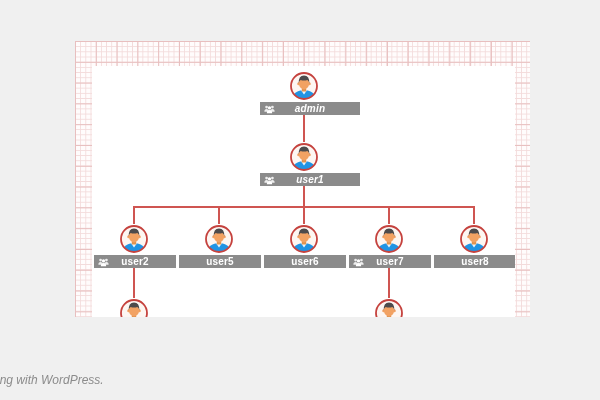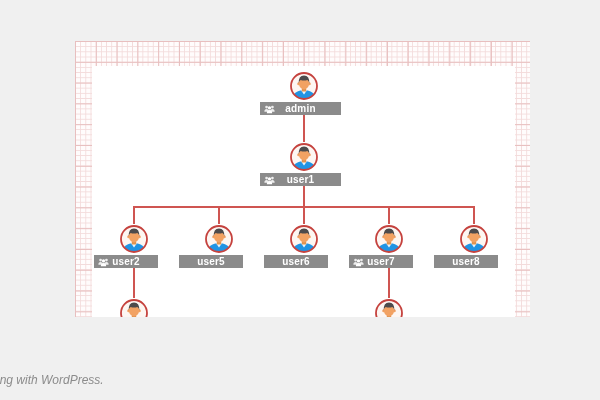--- a/index.html
+++ b/index.html
@@ -27,22 +27,22 @@
   .vline { position:absolute; width:2px; background:var(--line,#cf5551); }
   .hline { position:absolute; height:2px; background:var(--line,#cf5551); }
   
   .node { position:absolute; width:0; }
   .avatar { position:absolute; left:-15px; top:0; width:30px; height:30px; display:block; }
   .avatar svg { display:block; }
   .bar {
     position:absolute; top:31px; height:13px; display:block;
     background: var(--bar,#8b8b8b);
   }
-  .node.parent .bar { left:-44px; width:81px; }
-  .node.child  .bar { left:-40px; width:64px; }
+  .node.parent .bar { left:-44px; width:100px;font-style:italic; }
+  .node.child  .bar { left:-40px; width:82px; }
   .lbl {
     display:block; text-align:center; font-weight:bold; font-size:10px;
     line-height:13px; color:var(--bar-text,#ffffff);
     letter-spacing:.2px;
   }
   .gicon { position:absolute; left:4px; top:2px; width:11px; height:10px; }
   .gicon svg { display:block; }
   
   .footer {
     position:absolute; left:-3px; top:373px; font-size:12px; font-style:italic;

